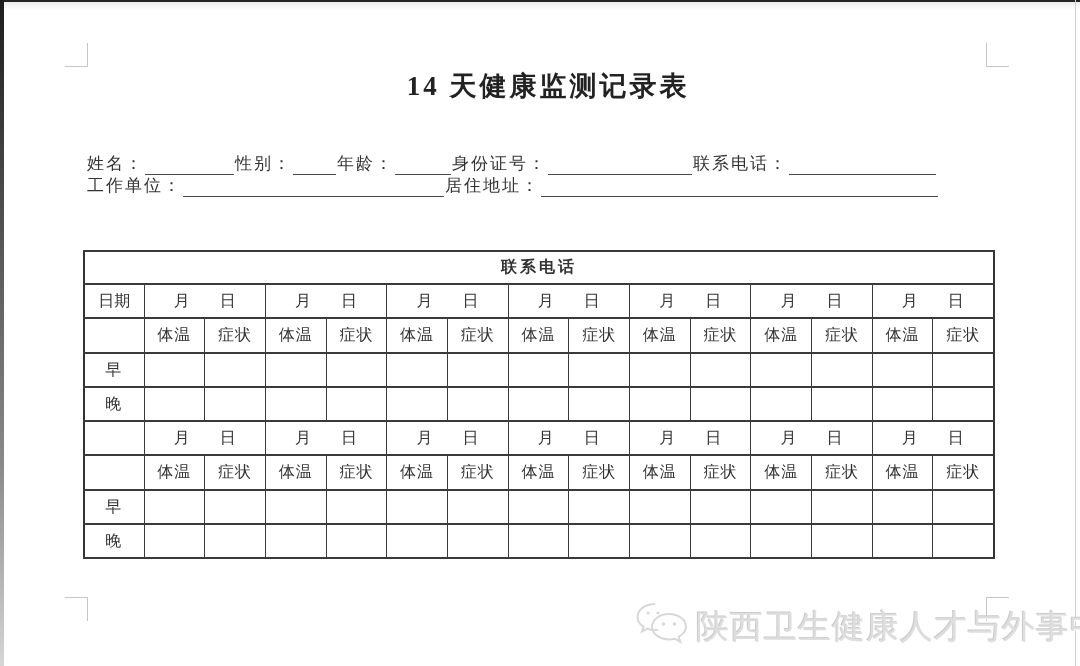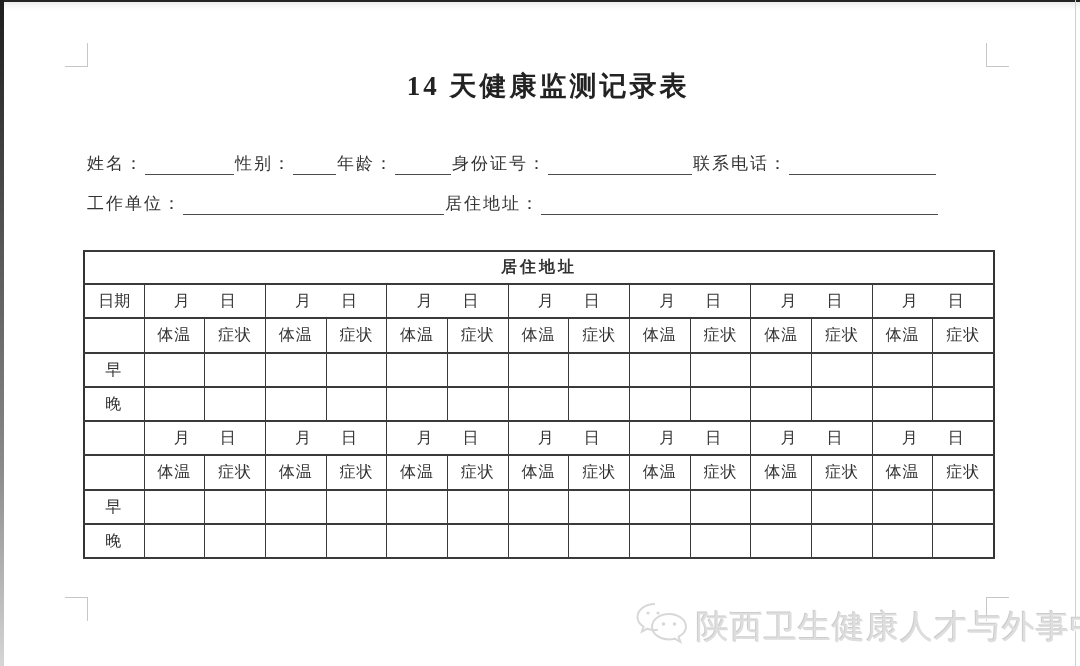--- a/index.html
+++ b/index.html
@@ -24,21 +24,21 @@
   .doc-title{
     position:absolute;left:0;top:68px;width:1080px;margin:0;
     text-align:center;font-size:27px;font-weight:bold;letter-spacing:3px;color:#222;padding-left:8px;
   }
 
   .form-line{
     position:absolute;left:87px;white-space:nowrap;
     font-size:17px;letter-spacing:2px;color:#333;
   }
   .form-line.l1{top:136px;margin-top:16px;}
-  .form-line.l2{top:192px;}
+  .form-line.l2{top:174px;}
   .blank{
     display:inline-block;height:17px;border-bottom:1px solid #4a4a4a;
     vertical-align:bottom;margin:0 1px;
   }
   .w-name{width:89px;}  .w-gender{width:43px;}  .w-age{width:56px;}
   .w-id{width:144px;}   .w-phone{width:147px;}
   .w-work{width:261px;} .w-addr{width:397px;}
 
   table.monitor{
     position:absolute;left:83px;top:250px;width:910px;
@@ -100,21 +100,21 @@
       <col style="width: 60.7px;">
       <col style="width: 60.7px;">
       <col style="width: 60.7px;">
       <col style="width: 60.7px;">
       <col style="width: 60.7px;">
       <col style="width: 60.7px;">
       <col style="width: 60.7px;">
     </colgroup>
   <tbody id="tbl-body">
       <tr class="r-hdr">
-        <td colspan="15">居住地址</td>
+        <td colspan="15">联系电话</td>
       </tr>
       <tr class="r-md">
         <td>日期</td>
         <td colspan="2">
           <div class="md-wrap">
             <span>月</span>
             <span>日</span>
           </div>
         </td>
         <td colspan="2">

